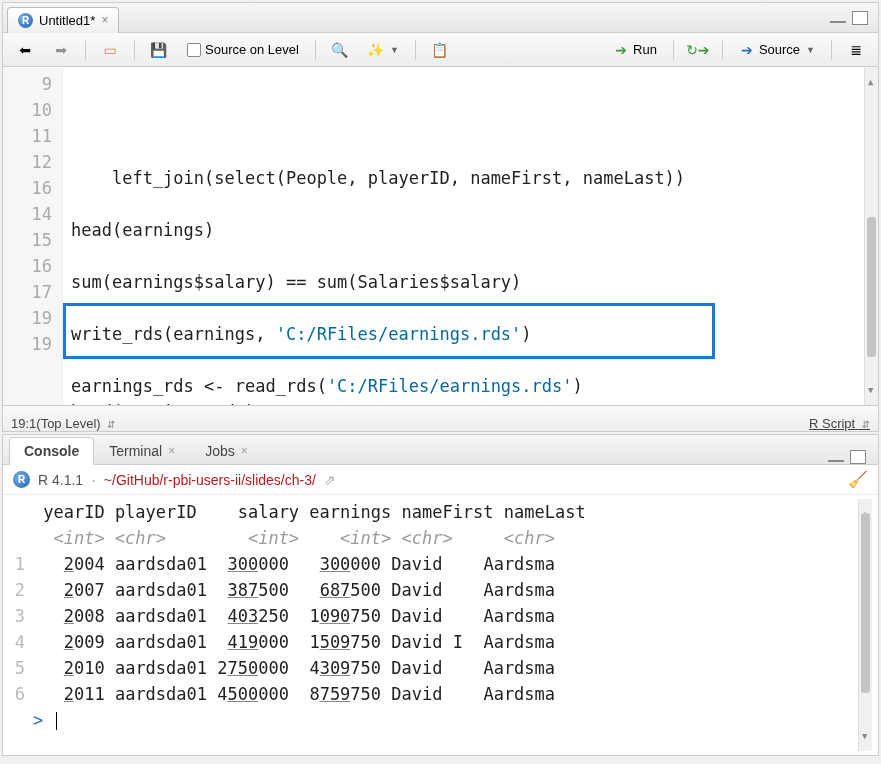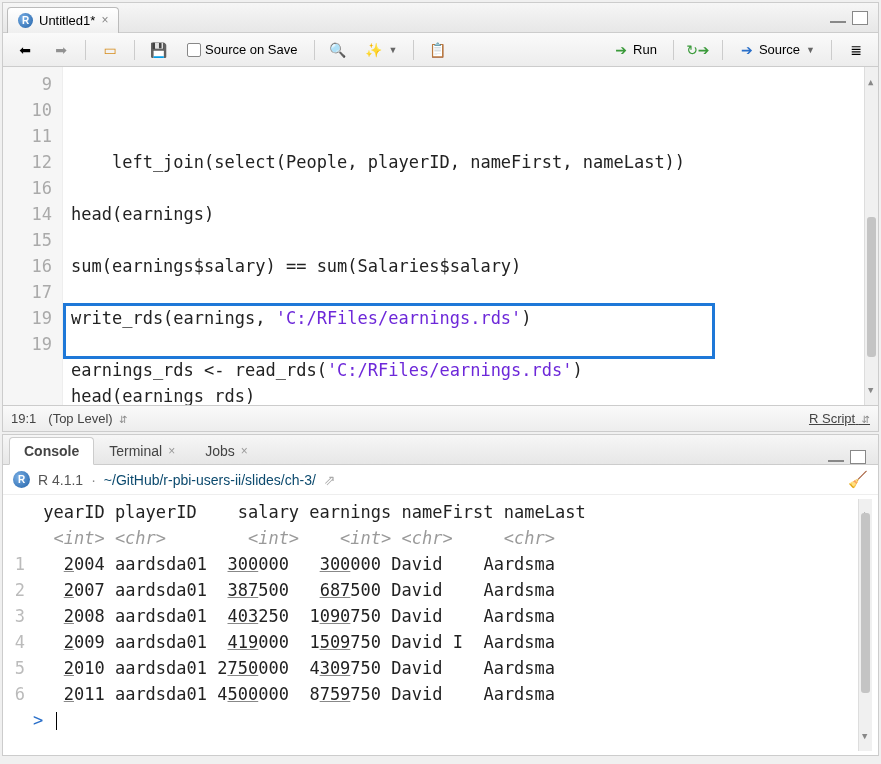--- a/index.html
+++ b/index.html
@@ -94,48 +94,47 @@
     background: #f6f6f6;
     color: #aaa;
     text-align: right;
     padding: 4px 10px 4px 6px;
     border-right: 1px solid #eee;
     user-select: none;
     width: 60px;
   }
   .code {
     flex: 1;
-    padding: 4px 8px;
+    padding: 20px 8px;
     white-space: pre;
     color: #222;
     position: relative;
   }
-  .code .str { color: #6d28d9; }
+  .code .str { color: #0369a1; }
   .highlight-box {
     position: absolute;
     border: 3px solid #1e78d8;
     pointer-events: none;
   }
   .vscroll {
     width: 14px;
     background: #f0f0f0;
     border-left: 1px solid #ddd;
     position: relative;
   }
   .vscroll .thumb { position:absolute; left:2px; right:2px; background:#c4c4c4; border-radius:3px; }
 
   
   .statusbar {
-    display:flex; align-items:center;
+    display:flex; align-items:flex-end;
     border-top:1px solid #ccc;
     background: linear-gradient(#fafafa,#ededed);
     height: 26px;
     font-size: 13px;
     padding: 0 8px;
-    gap: 12px;
     color:#444;
   }
   .statusbar .right { margin-left:auto;text-decoration:underline; }
 
   
   .console-tabs {
     display:flex; align-items:flex-end;
     background: linear-gradient(#f6f6f6,#e7e7e7);
     border-bottom:1px solid #ccc;
     height: 30px;
@@ -215,21 +214,21 @@
     <span class="sep"></span>
     <span class="tbtn">
         <span class="icon orange">▭</span>
       </span>
     <span class="sep"></span>
     <span class="tbtn">
         <span class="icon blue">💾</span>
       </span>
     <span class="tbtn">
       <span class="checkbox"></span>
-      <span>Source on Save</span>
+      <span>Source on Level</span>
     </span>
     <span class="sep"></span>
     <span class="tbtn">
         <span class="icon">🔍</span>
       </span>
     <span class="tbtn">
         <span class="icon">✨</span>
         <span class="dropdown-caret">▼</span>
       </span>
     <span class="sep"></span>
@@ -311,21 +310,21 @@
     <div class="winicons">
       <span class="min"></span>
       <span></span>
     </div>
   </div>
 
   <div class="console-info">
     <span class="r-icon" style="border-radius:50%;background:radial-gradient(circle at 35% 35%,#7ab0e6,#1f5fa6);color:#fff;font-size:10px;font-weight:bold;display:inline-flex;align-items:center;justify-content:center;">R</span>
     <span>R 4.1.1</span>
     <span style="color:#888">·</span>
-    <span style="color:#0c4a6e;">~/GitHub/r-pbi-users-ii/slides/ch-3/</span>
+    <span style="color:#b91c1c;">~/GitHub/r-pbi-users-ii/slides/ch-3/</span>
     <span style="color:#aaa;">⇗</span>
     <span class="brush">🧹</span>
   </div>
 
   <div class="console-body">
     <div class="console-gutter" id="cgutter">
 
 1
 2
 3

